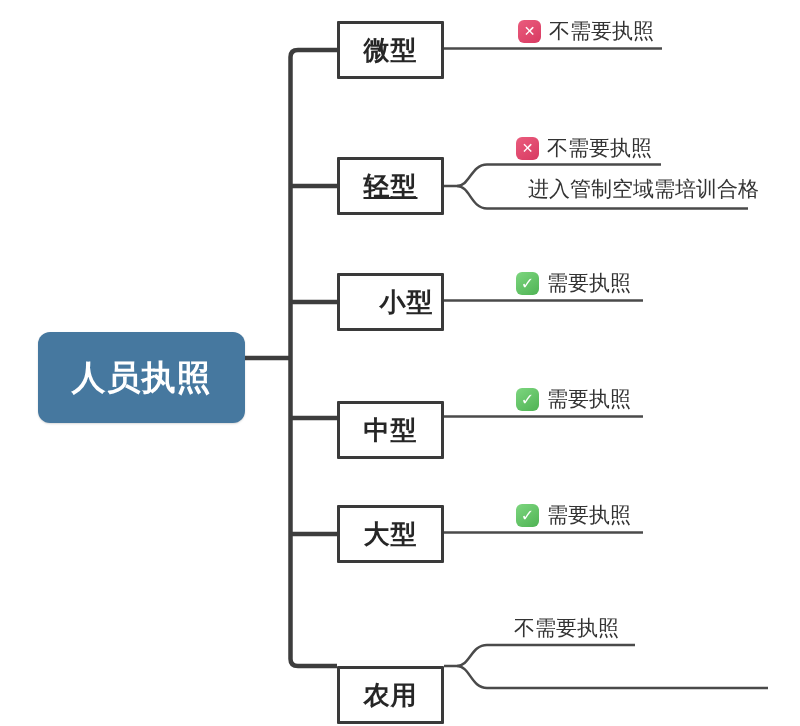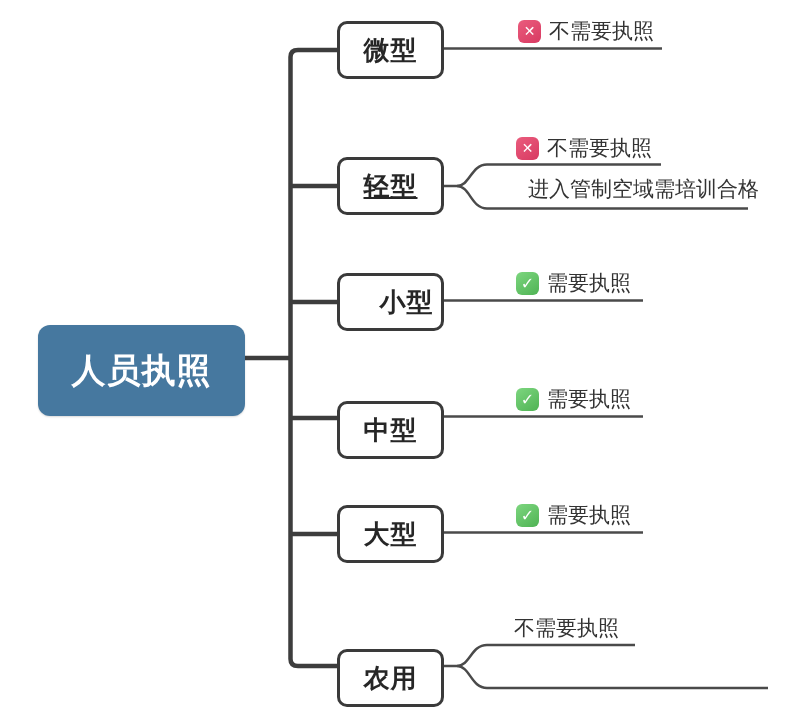--- a/index.html
+++ b/index.html
@@ -1,34 +1,34 @@
 <!DOCTYPE html>
 <html><head>
 <meta charset="utf-8">
 <style>
   html,body{margin:0;padding:0;background:#ffffff;}
   body{font-family:"Liberation Sans","DejaVu Sans",sans-serif;}
   .canvas{position:relative;width:800px;height:726px;background:#ffffff;overflow:hidden;}
   .canvas svg{position:absolute;left:0;top:0;}
 
   .root-node{
-    position:absolute;left:38px;top:325px;width:207px;height:91px;
+    position:absolute;left:38px;top:332px;width:207px;height:91px;
     background:#46789f;border-radius:12px;
     display:flex;align-items:center;justify-content:center;
     color:#ffffff;font-size:34px;font-weight:bold;letter-spacing:1px;
     box-shadow:0 1px 2px rgba(0,0,0,0.15);
   }
   .topic-node{
     position:absolute;left:337px;width:107px;height:58px;
-    background:#ffffff;border:3px solid #3a3a3a;border-radius:10px;
+    background:#ffffff;border:3px solid #3a3a3a;border-radius:1px;
     box-sizing:border-box;
     display:flex;align-items:center;justify-content:center;
     color:#262626;font-size:26px;font-weight:bold;letter-spacing:1px;
   }
-  .n0{top:21px;} .n1{top:157px;text-decoration:underline;} .n2{top:273px;padding-left:32px;} .n3{top:389px;margin-top:12px;} .n4{top:505px;} .n5{top:649px;}
+  .n0{top:21px;} .n1{top:157px;text-decoration:underline;} .n2{top:273px;padding-left:32px;} .n3{top:389px;margin-top:12px;} .n4{top:505px;} .n5{top:666px;}
 
   .branch-label{
     position:absolute;height:26px;display:flex;align-items:center;gap:8px;
     color:#333333;font-size:21px;white-space:nowrap;
   }
   .bl-weixing{left:518px;top:18px;}
   .bl-qing1{left:516px;top:135px;}
   .bl-qing2{left:528px;top:176px;}
   .bl-xiao{left:516px;top:270px;}
   .bl-zhong{left:516px;top:386px;}

